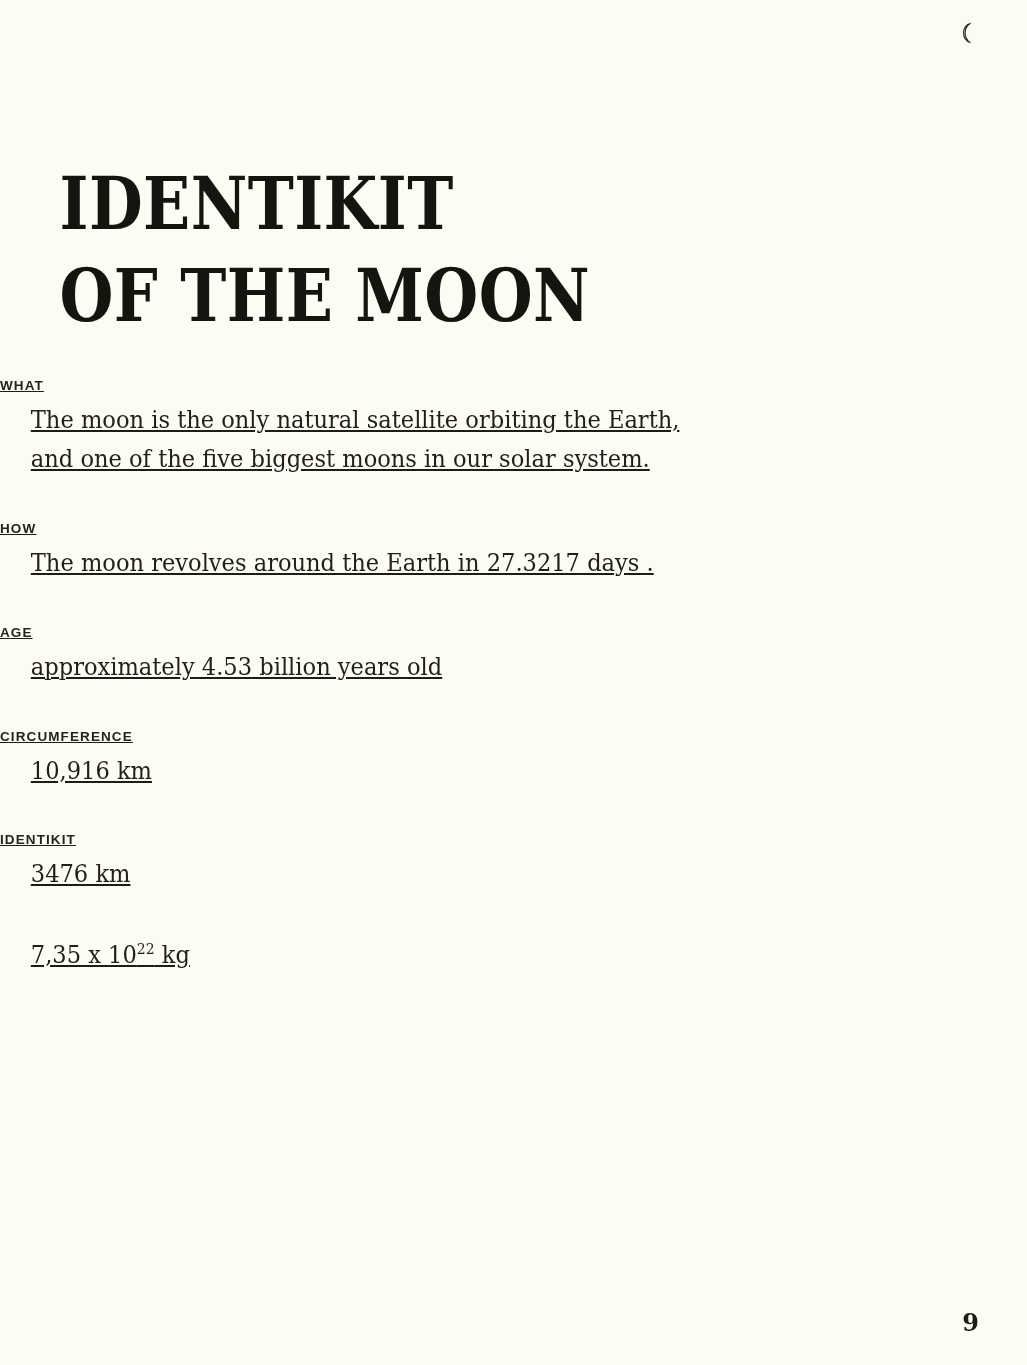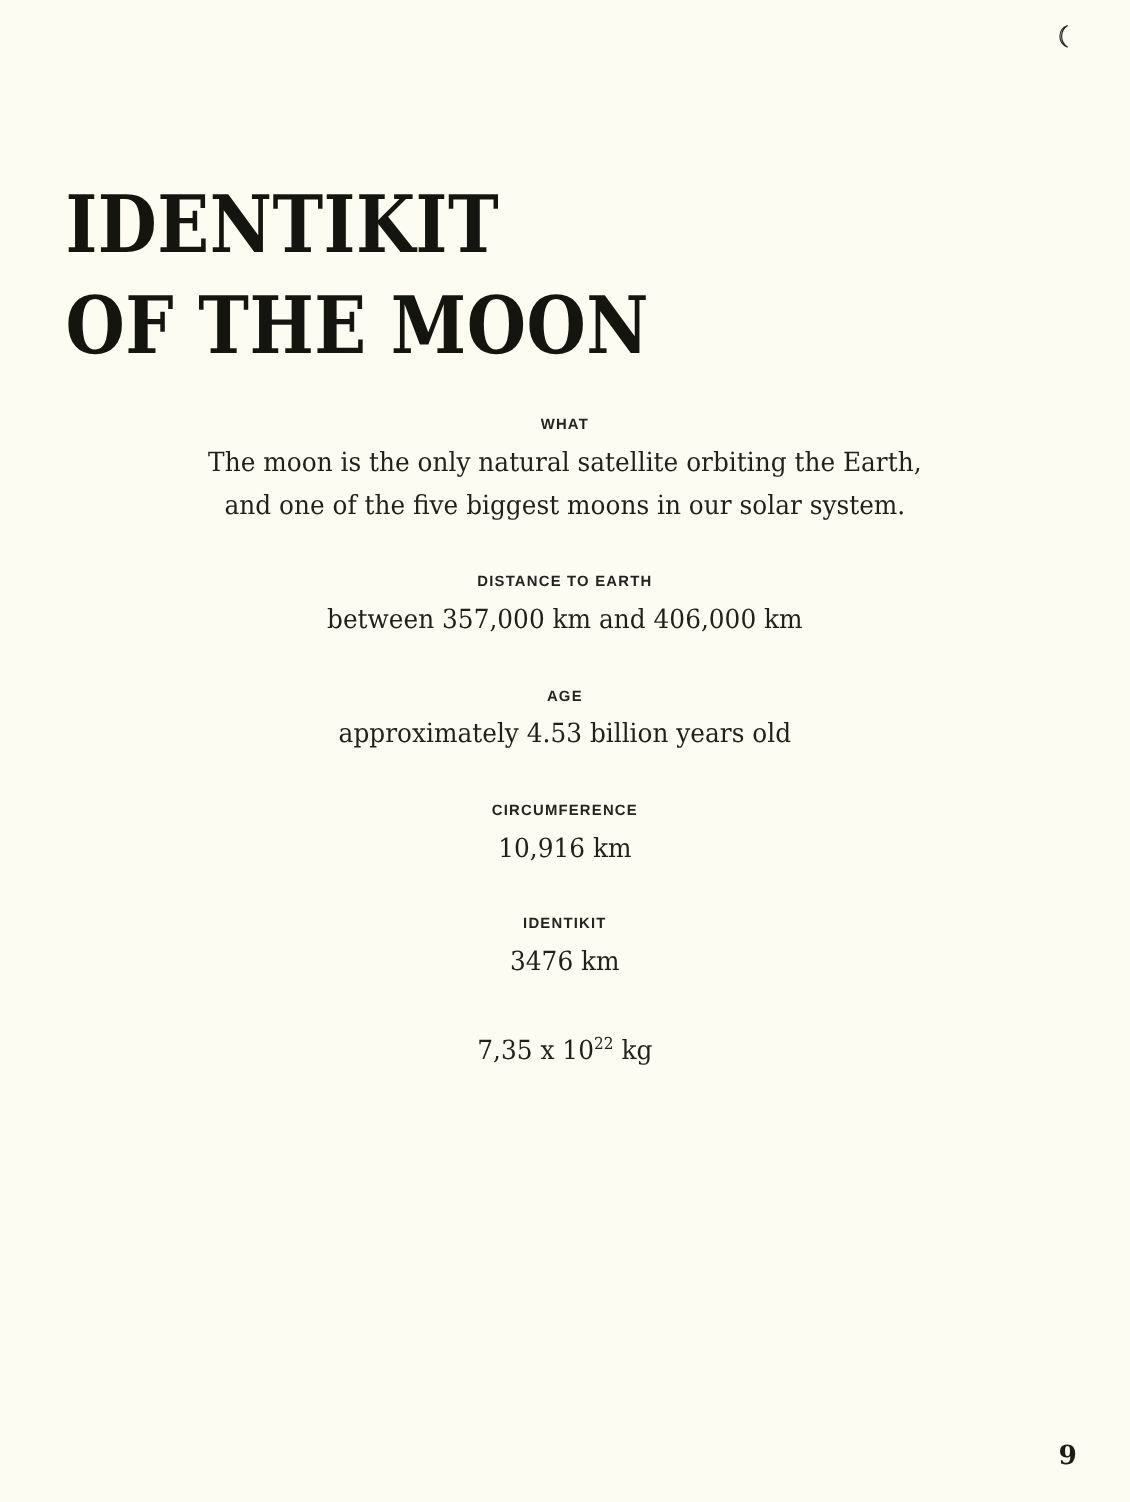--- a/index.html
+++ b/index.html
@@ -51,22 +51,22 @@
     white-space: nowrap;
   }
   .facts {
     position: absolute;
     top: 378px;
     left: 0;
     width: 1027px;
   }
   .fact {
     width: 100%;
-    text-align: center;
     margin-bottom: 42px;
+    text-decoration: underline;
   }
   .fact-label {
     font-family: "Liberation Sans", sans-serif;
     font-weight: 700;
     font-size: 13.5px;
     letter-spacing: 1.1px;
     color: #23231f;
     margin: 0 0 8px 0;
   }
   .fact-value {
@@ -114,27 +114,27 @@
   <div class="facts">
 
     <div class="fact">
       <div class="fact-label">WHAT</div>
       <div class="fact-value">
         <span class="ln">The moon is the only natural satellite orbiting the Earth,</span>
         <span class="ln">and one of the five biggest moons in our solar system.</span>
       </div>
     </div>
 
-
     <div class="fact">
-      <div class="fact-label">DISTANCE TO EARTH</div>
+      <div class="fact-label">HOW</div>
       <div class="fact-value">
-        <span class="ln">between 357,000 km and 406,000 km</span>
+        <span class="ln">The moon revolves around the Earth in 27.3217 days .</span>
       </div>
     </div>
+
 
     <div class="fact">
       <div class="fact-label">AGE</div>
       <div class="fact-value">
         <span class="ln">approximately 4.53 billion years old</span>
       </div>
     </div>
 
     <div class="fact">
       <div class="fact-label">CIRCUMFERENCE</div>

